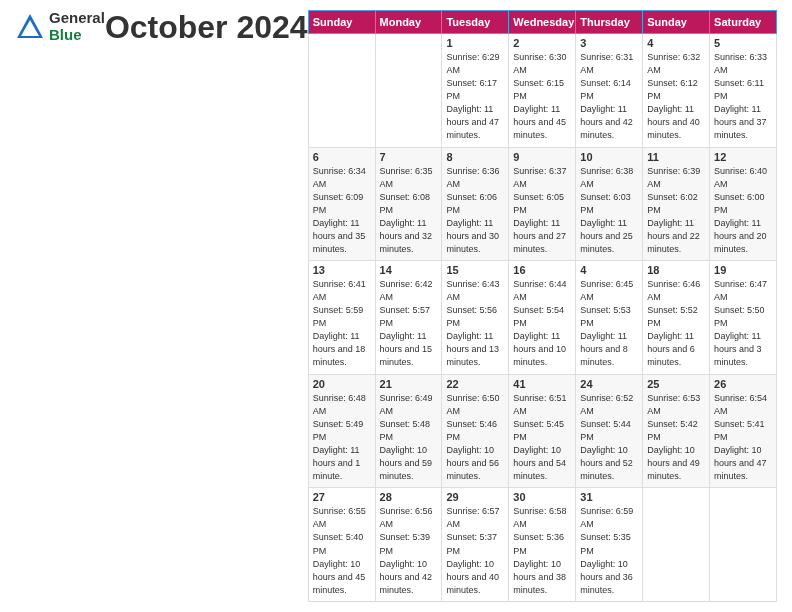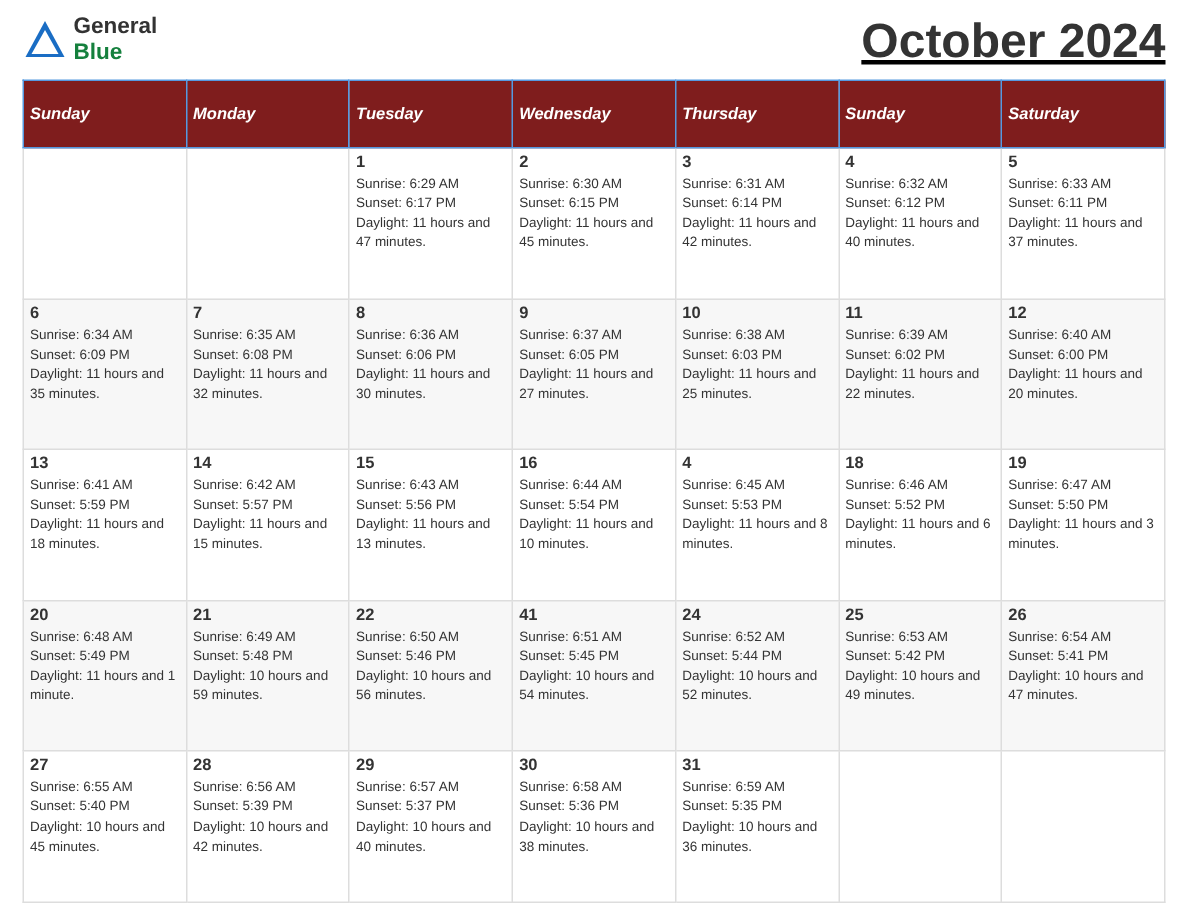--- a/index.html
+++ b/index.html
@@ -8,21 +8,21 @@
       height: 612px;
       font-family: Arial, sans-serif;
       background: #fff;
       overflow: hidden;
     }
     .page {
       width: 792px;
       height: 612px;
       padding: 10px 15px;
       display: flex;
-      flex-direction: column;
+      flex-direction: row;
     }
     .header {
       display: flex;
       align-items: flex-start;
       justify-content: space-between;
       margin-bottom: 8px;
     }
     .logo {
       display: flex;
       align-items: center;
@@ -34,47 +34,45 @@
       line-height: 1.1;
     }
     .logo-general { color: #333; }
     .logo-blue { color: #15803d; }
     .logo-icon {
       width: 30px;
       height: 30px;
     }
     .title-block {
       text-align: right;
-      text-decoration: underline;
     }
     .month-title {
       font-size: 32px;
       font-weight: bold;
       color: #333;
       line-height: 1.1;
     }
     .subtitle {
       font-size: 14px;
       color: #555;
     }
     .calendar-table {
       width: 100%;
       border-collapse: collapse;
       flex: 1;
       table-layout: fixed;
     }
     .calendar-table th {
-      background-color: #7f1d1d;
+      background-color: #be185d;
       color: #fff;
       font-size: 11px;
       font-weight: bold;
-      padding: 16px 4px;
+      padding: 5px 4px;
       text-align: left;
       border: 1px solid #5599e0;
-      font-style: italic;
     }
     .calendar-table td {
       border: 1px solid #ddd;
       vertical-align: top;
       padding: 3px 4px;
       font-size: 9.5px;
       color: #333;
       height: 78px;
       background: #fff;
     }

